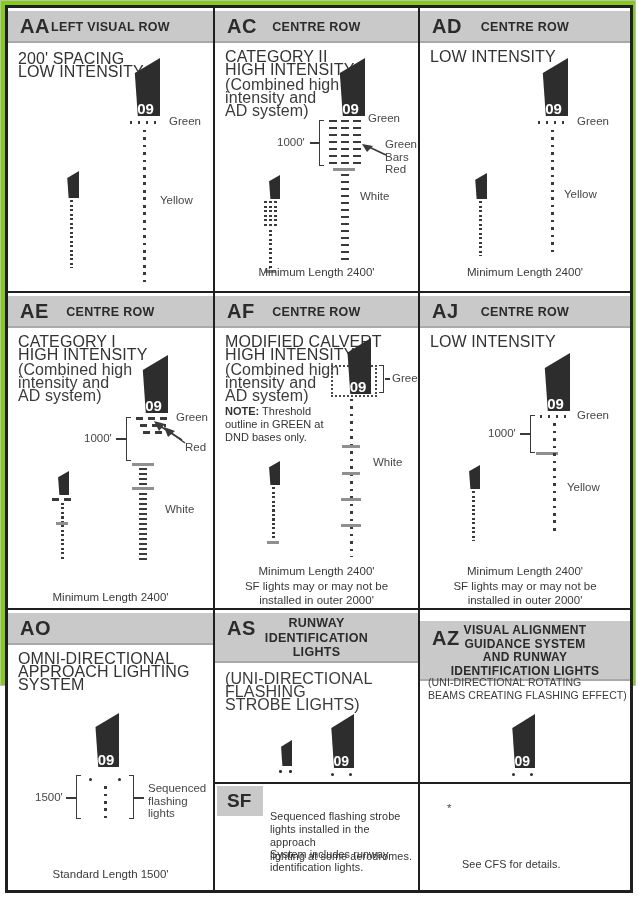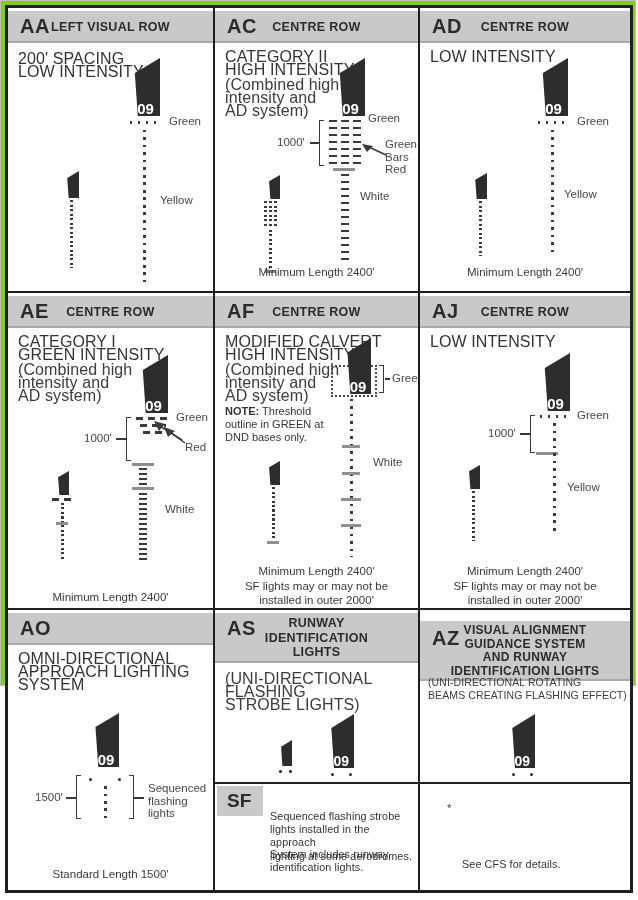--- a/index.html
+++ b/index.html
@@ -123,21 +123,21 @@
     <div class="dotcol dense" style="left:59px;top:193px;height:55px"></div>
     <div class="foot" style="top:258px">Minimum Length 2400'</div>
   </div>
 
   <div class="panel">
     <div class="band">
       <span class="code">AE</span>
       <span class="title">CENTRE ROW</span>
     </div>
     <div class="desc" style="left: 10px; top: 42px; white-space: pre-line;">CATEGORY I
-GREEN INTENSITY</div>
+HIGH INTENSITY</div>
     <div class="desc paren" style="left: 10px; top: 70px; white-space: pre-line;">(Combined high
 intensity and
 AD system)</div>
     <div class="rwy" style="left:130px;top:62px;width:30px;height:58px">
       <span class="num">09</span>
     </div>
     <div class="dashrow" style="left:128px;top:124px;width:34px"></div>
     <div class="dashrow" style="left:132px;top:131px;width:26px"></div>
     <div class="dashrow" style="left:135px;top:138px;width:20px"></div>
     <div class="lbl" style="left:168px;top:118px">Green</div>

